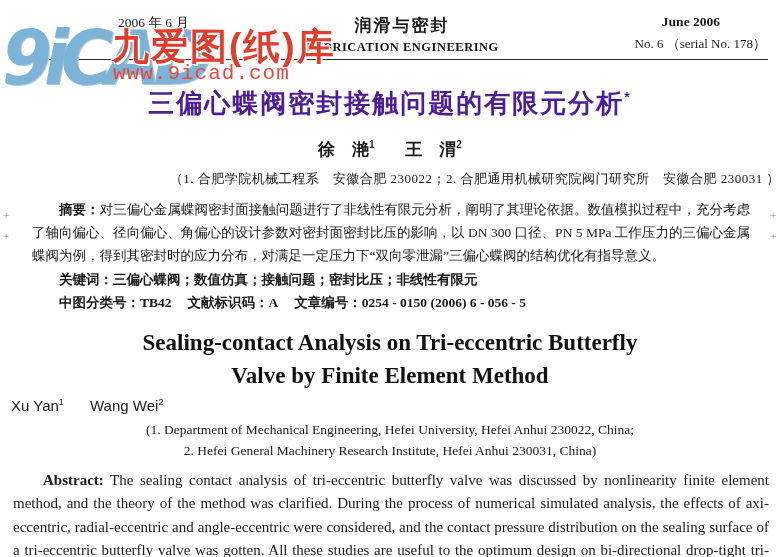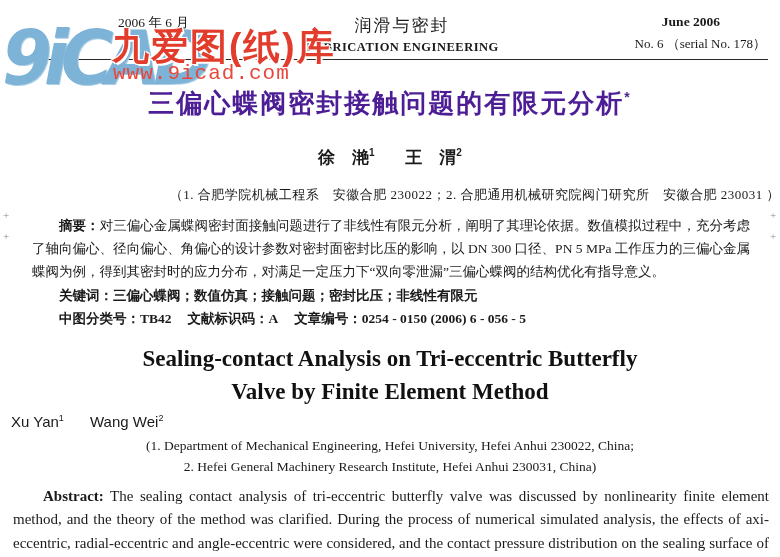--- a/index.html
+++ b/index.html
@@ -17,21 +17,21 @@
   .header {
     display: flex;
     align-items: flex-start;
     padding: 14px 14px 0 28px;
   }
   .h-left { width: 205px; padding-left: 90px; font-size: 13.5px; }
   .h-center { flex: 1; text-align: center; }
   .h-right { width: 195px; text-align: right; }
   .cn-journal {
     font-family: "Liberation Sans", sans-serif;
-    font-weight: normal; font-size: 17px; letter-spacing: 2px;
+    font-weight: bold; font-size: 17px; letter-spacing: 2px;
   }
   .en-journal { font-weight: bold; font-size: 12.5px; margin-top: 3px; letter-spacing: 0.5px; }
   .h-right .r1 { font-size: 13.5px; font-weight: bold; padding-right: 46px; }
   .h-right .r2 { font-size: 13px; margin-top: 5px; }
   .rule {
     margin: 4px 12px 0 28px;
     border-top: 1.6px solid #2a2a2a;
   }
 
   
@@ -76,21 +76,21 @@
     color: #4c1d95;
   }
   .cn-title sup { font-size: 14px; font-weight: bold; }
   .cn-authors {
     margin-top: 17px;
     text-align: center;
     font-family: "Liberation Sans", sans-serif;
     font-weight: bold;
     font-size: 17px;
   }
-  .cn-authors .au { display: inline-block; margin: 8px 13px; }
+  .cn-authors .au { display: inline-block; margin: 0 13px; }
   .cn-authors sup { font-size: 10px; }
   .cn-affil {
     margin-top: 9px;
     text-align: right;
     font-size: 13px;
     letter-spacing: 0.5px;
   }
   .cn-abstract {
     margin: 11px 30px 0 32px;
     font-size: 13.5px;

